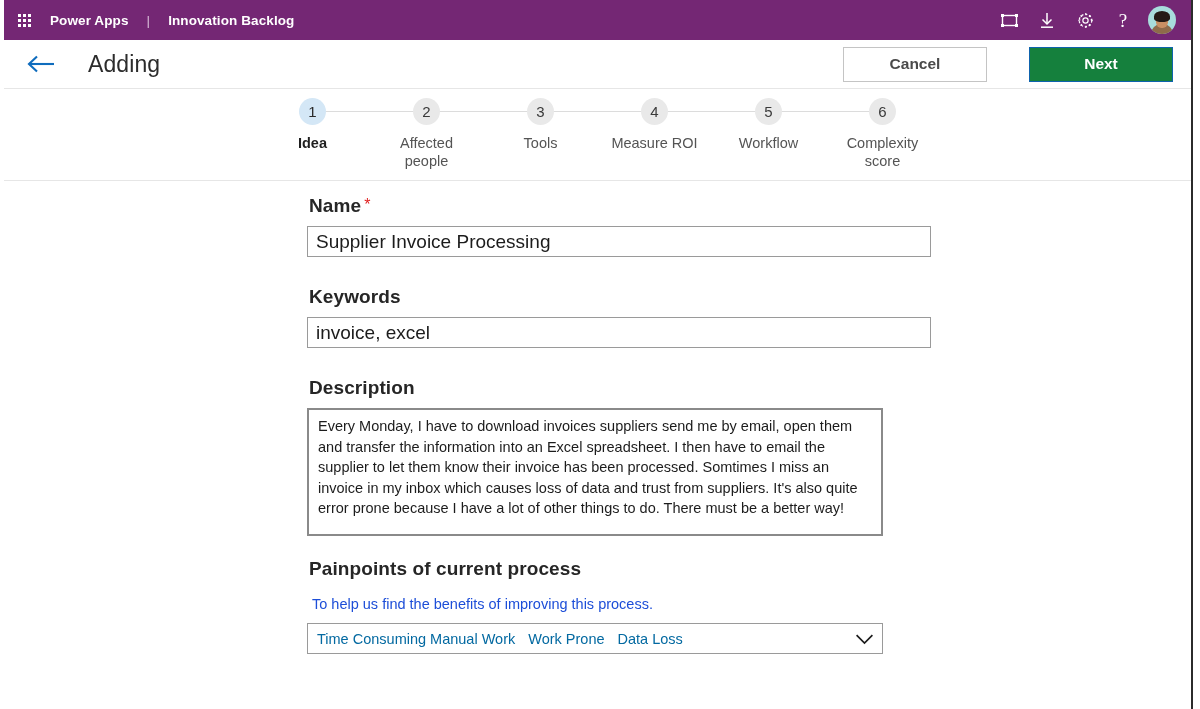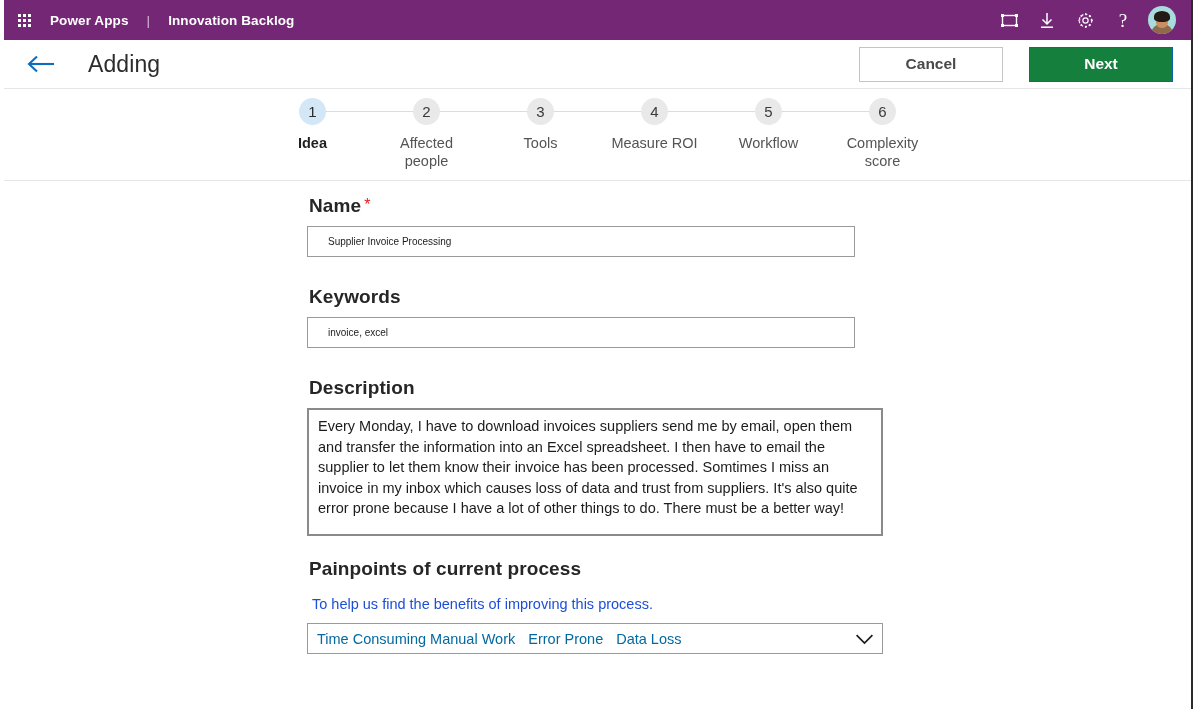--- a/index.html
+++ b/index.html
@@ -150,21 +150,21 @@
     font-size: 23px;
     color: #2c2c2c;
     margin-left: 30px;
     font-weight: normal;
     letter-spacing: .1px;
   }
   #command-actions {
     margin-left: auto;
     display: flex;
     align-items: center;
-    gap: 26px;
+    gap: 42px;
   }
   .cmd-btn {
     height: 35px;
     min-width: 144px;
     font-size: 15.5px;
     font-weight: bold;
     font-family: "Liberation Sans", sans-serif;
     cursor: pointer;
     display: flex;
     align-items: center;
@@ -261,28 +261,28 @@
     margin: 0 0 9px 2px;
   }
   .req-star {
     color: #e02020;
     font-size: 16px;
     font-weight: normal;
     vertical-align: 2px;
     margin-left: 3px;
   }
   .text-input {
-    width: 548px;
+    width: 624px;
     height: 31px;
     border: 1px solid #9a9a9a;
     background: #ffffff;
     font-family: "Liberation Sans", sans-serif;
-    font-size: 10px;
+    font-size: 19px;
     color: #1c1c1c;
-    padding: 0 20px;
+    padding: 0 8px;
     outline: none;
     display: block;
     line-height: 29px;
   }
   .spacer-lg { height: 29px; }
   .spacer-md { height: 22px; }
 
   #description-input {
     width: 576px;
     height: 128px;
@@ -491,21 +491,21 @@
       </div>
 
       <div class="spacer-md"></div>
 
       <div class="field">
         <div class="field-label">Painpoints of current process</div>
         <div class="help-text">To help us find the benefits of improving this process.</div>
         <div id="painpoints-combo">
           <div id="painpoints-values">
             <span>Time Consuming Manual Work</span>
-            <span>Error Prone</span>
+            <span>Work Prone</span>
             <span>Data Loss</span>
           </div>
           <div id="painpoints-chevron">
             <svg width="19" height="12" viewBox="0 0 19 12" aria-hidden="true">
               <polyline points="1.6,2.2 9.5,10 17.4,2.2" fill="none" stroke="#1c1c1c" stroke-width="1.7"></polyline>
             </svg>
           </div>
         </div>
       </div>
 

